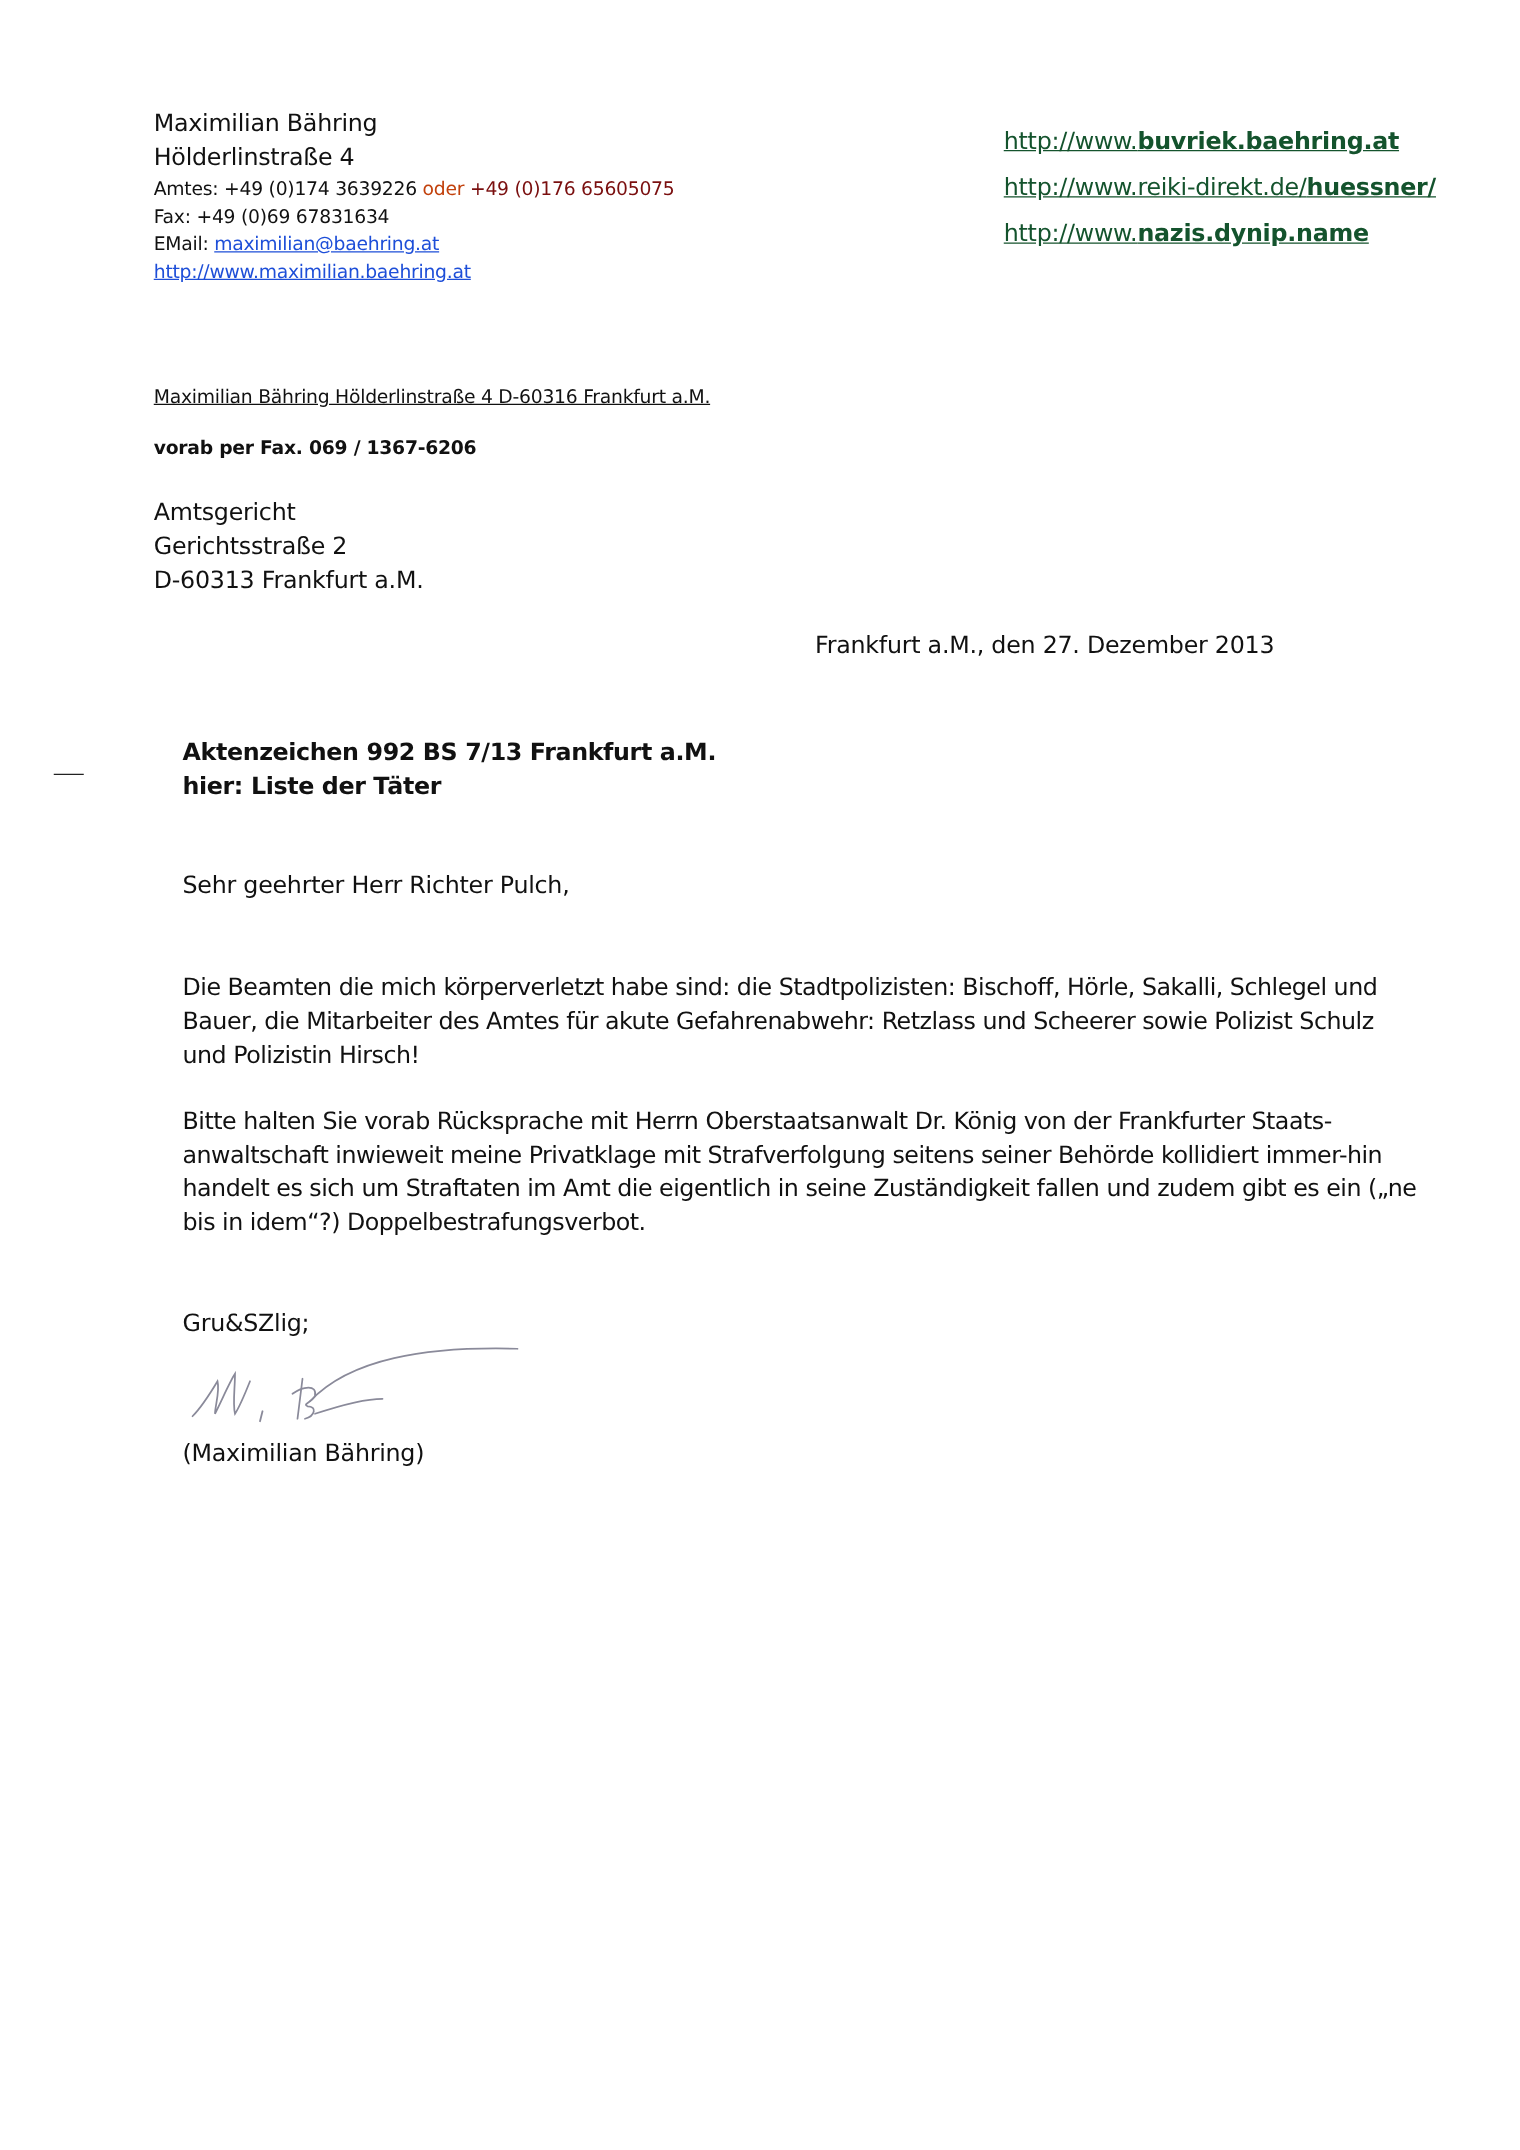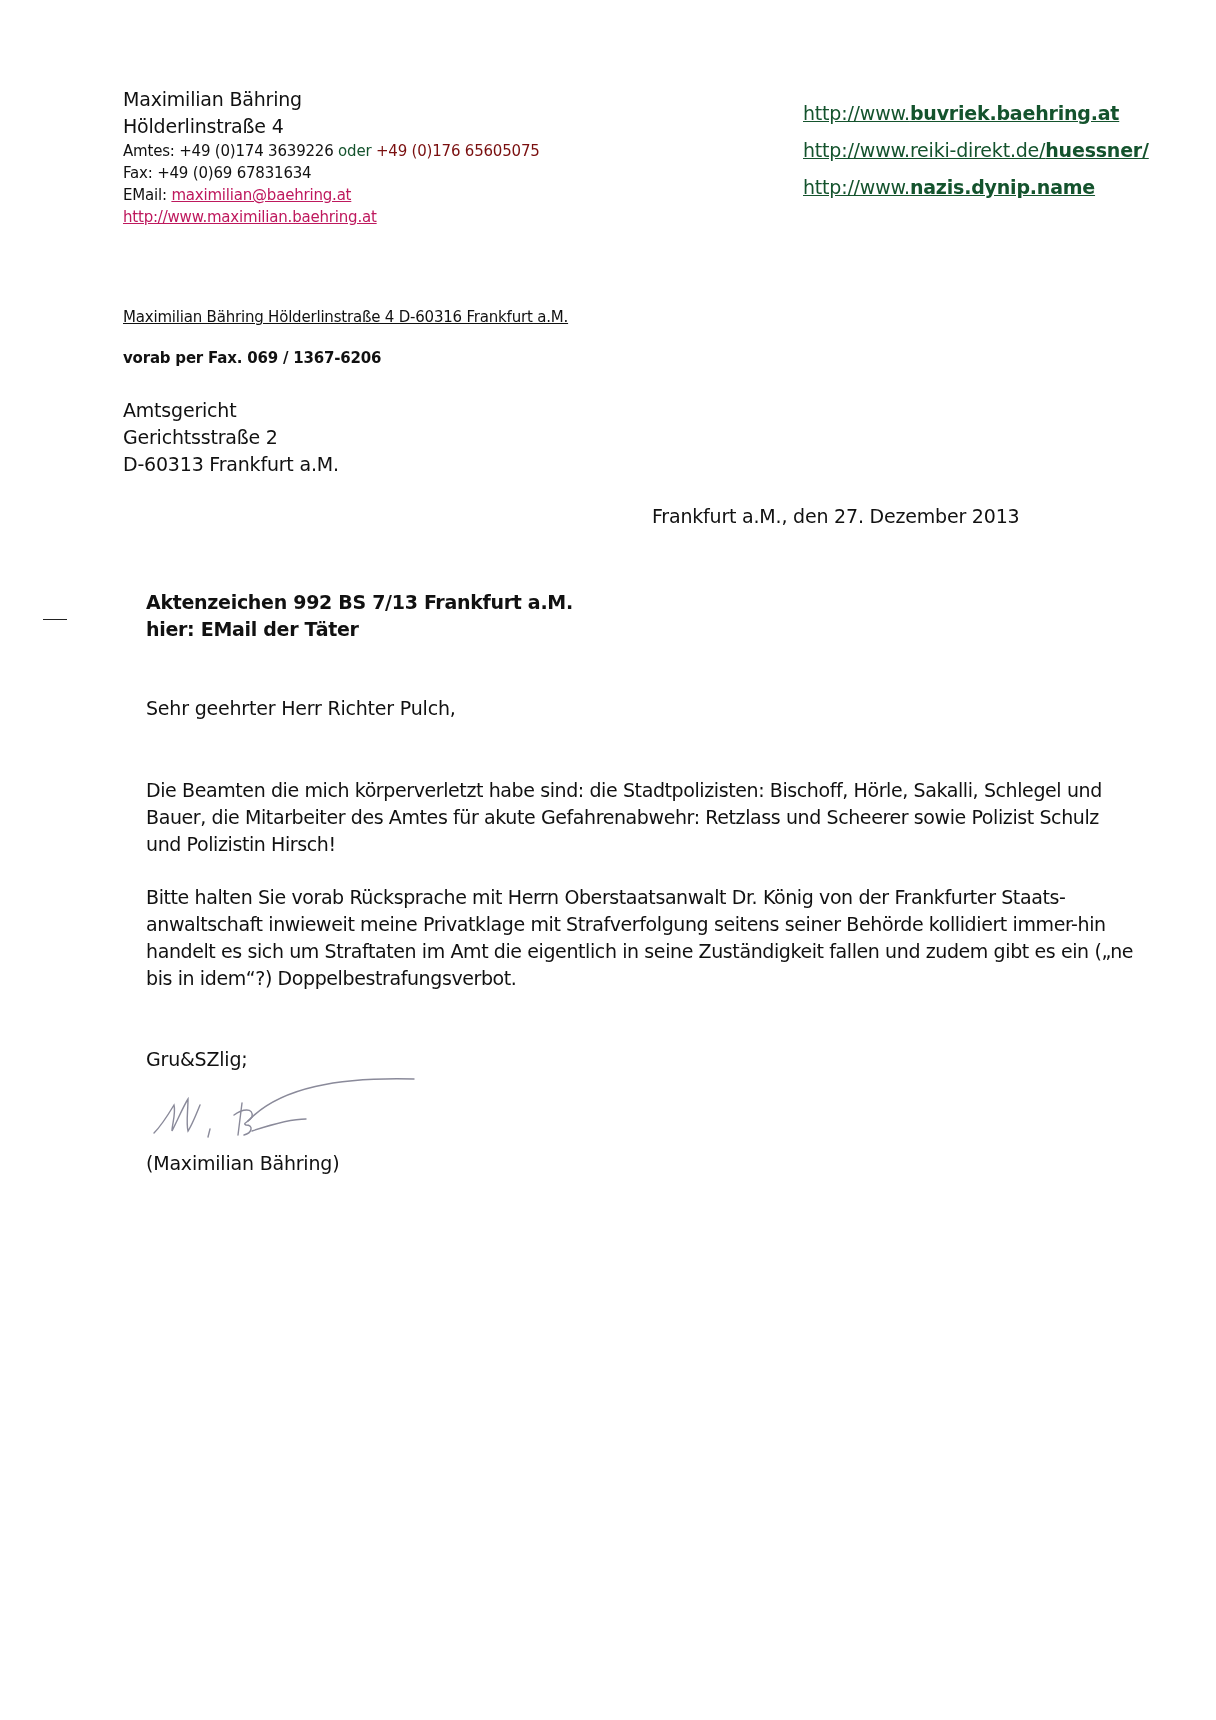--- a/index.html
+++ b/index.html
@@ -1,28 +1,28 @@
 <!DOCTYPE html>
 <html><head>
   <meta charset="utf-8">
   <style>
     html, body { margin: 0; padding: 0; background: #ffffff; }
     body {
       width: 1216px; height: 1720px; position: relative; overflow: hidden;
       font-family: "DejaVu Sans", sans-serif; color: #111111;
     }
     .abs { position: absolute; white-space: nowrap; }
-    a { color: #be185d; text-decoration: underline; }
+    a { color: #1d4ed8; text-decoration: underline; }
 
     
     .sender { left: 123px; top: 86px; }
     .sender .big { font-size: 19px; line-height: 27px; letter-spacing: -0.2px; }
     .sender .small { font-size: 15px; line-height: 22px; letter-spacing: -0.2px; }
     .sender .red { color: #7a0f0f; }
-    .sender .redlbl { color: #14532d; }
+    .sender .redlbl { color: #c2410c; }
 
     
     .links { left: 803px; top: 95px; }
     .links a { display: block; font-size: 19px; line-height: 37px; letter-spacing: -0.2px; color: #14532d; }
     .links a b { font-weight: bold; }
 
     .return-line { left: 123px; top: 308px; font-size: 15px; text-decoration: underline; letter-spacing: -0.2px; }
     .fax-note { left: 123px; top: 349px; font-size: 15px; font-weight: bold; letter-spacing: -0.2px; }
 
     .recipient { left: 123px; top: 397px; font-size: 19px; line-height: 27px; letter-spacing: -0.2px; }
@@ -82,21 +82,21 @@
   <div>Gerichtsstraße 2</div>
   <div>D-60313 Frankfurt a.M.</div>
 </div>
 
 <div class="abs date">Frankfurt a.M., den 27. Dezember 2013</div>
 
 <div class="abs fold-mark"></div>
 
 <div class="abs subject">
   <div>Aktenzeichen 992 BS 7/13 Frankfurt a.M.</div>
-  <div>hier: EMail der Täter</div>
+  <div>hier: Liste der Täter</div>
 </div>
 
 <div class="abs salutation">Sehr geehrter Herr Richter Pulch,</div>
 
 <div class="abs para para1">Die Beamten die mich körperverletzt habe sind: die Stadtpolizisten: Bischoff, Hörle, Sakalli, Schlegel und Bauer, die Mitarbeiter des Amtes für akute Gefahrenabwehr: Retzlass und Scheerer sowie Polizist Schulz und Polizistin Hirsch!</div>
 <div class="abs para para2">Bitte halten Sie vorab Rücksprache mit Herrn Oberstaatsanwalt Dr. König von der Frankfurter Staats-anwaltschaft inwieweit meine Privatklage mit Strafverfolgung seitens seiner Behörde kollidiert immer-hin handelt es sich um Straftaten im Amt die eigentlich in seine Zuständigkeit fallen und zudem gibt es ein („ne bis in idem“?) Doppelbestrafungsverbot.</div>
 
 <div class="abs closing">Gru&amp;SZlig;</div>
 
 <div class="abs signature">

